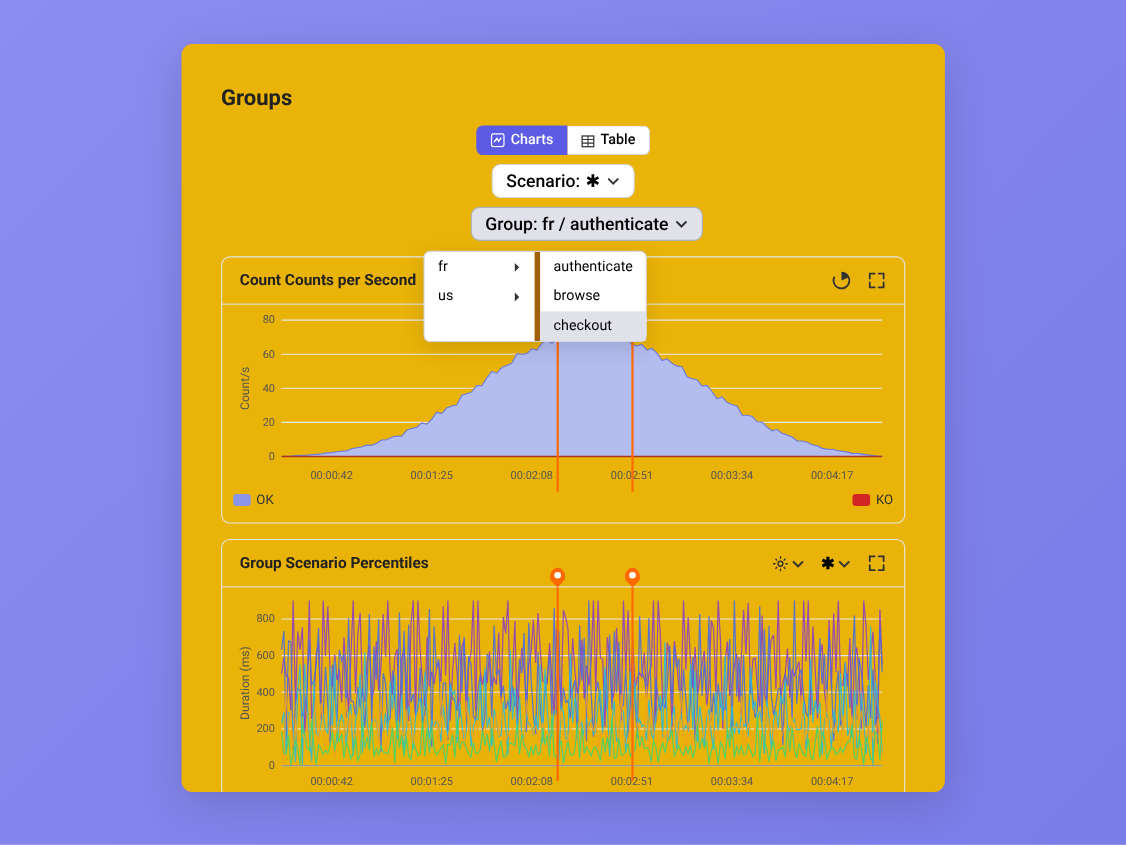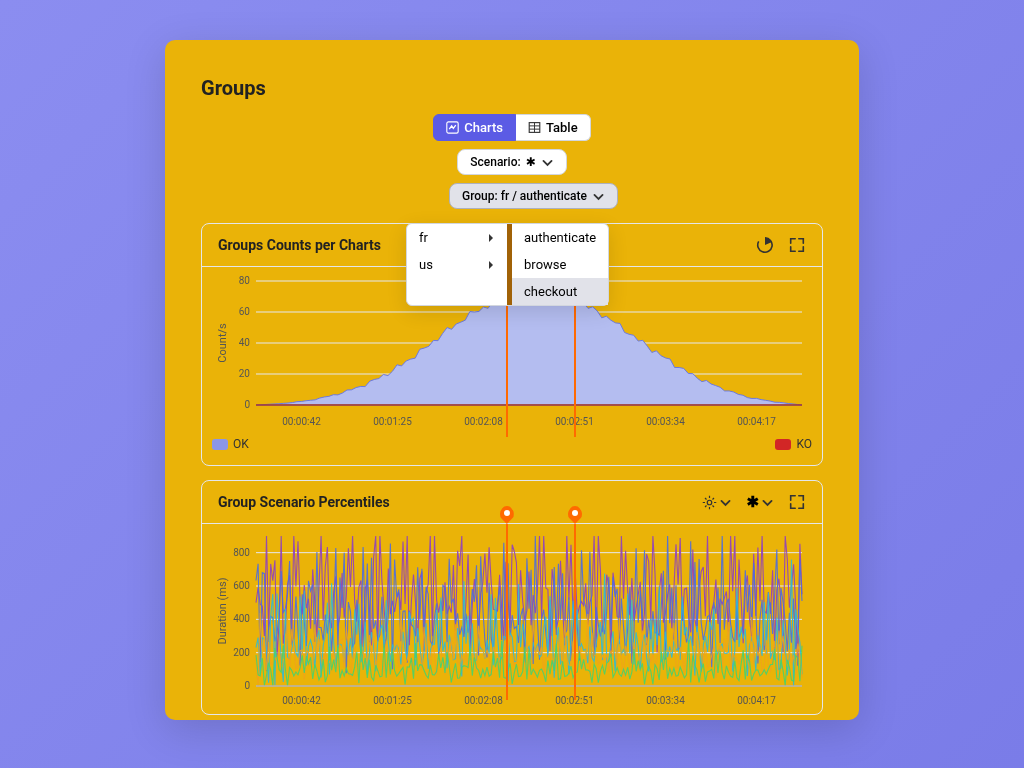--- a/index.html
+++ b/index.html
@@ -3,23 +3,23 @@
 <meta charset="utf-8">
 <style>
 * { margin: 0; padding: 0; box-sizing: border-box; font-family: -apple-system, BlinkMacSystemFont, "Segoe UI", Roboto, sans-serif; }
 body { background: linear-gradient(135deg, #8b8df0 0%, #7a7ce8 100%); width: 1024px; height: 768px; padding: 40px 165px; }
 .panel { background: #eab308; border-radius: 10px; box-shadow: 0 10px 40px rgba(0,0,0,0.15); padding: 36px; height: 680px; overflow: hidden; }
 .panel-title { font-size: 20px; font-weight: 700; color: #222; margin-bottom: 14px; }
 .toolbar { display: flex; gap: 8px; align-items: center; margin-bottom: 14px; position: relative; flex-direction: column; }
 .seg-group { display: inline-flex; border-radius: 6px; }
 .seg-btn { display: inline-flex; align-items: center; gap: 5px; padding: 5px 12px; font-size: 13px; font-weight: 500; border: 1px solid #d2d6de; background: #fff; cursor: pointer; }
 .seg-btn:first-child { border-radius: 6px 0 0 6px; }
-.seg-btn:last-child { border-radius: 0 6px 6px 0; border-left: none; }
+.seg-btn:last-child { border-radius: 0 6px 6px 0; border-left: none; align-items: flex-end; }
 .seg-active { background: #5b5be5; color: #fff; border-color: #5b5be5; }
-.pill { display: inline-flex; align-items: center; gap: 5px; padding: 5px 12px; font-size: 12px; font-weight: 500; border: 1px solid #d2d6de; background: #fff; border-radius: 8px; cursor: pointer; }
+.pill { display: inline-flex; align-items: center; gap: 5px; padding: 5px 12px; font-size: 16px; font-weight: 500; border: 1px solid #d2d6de; background: #fff; border-radius: 8px; cursor: pointer; }
 .pill-sel { background: #e1e2e9; border-color: #adb0bd; margin-left: 43px; }
 .chev { width: 13px; height: 13px; }
 .dropdown-wrap { position: relative; }
 .menu { position: absolute; top: 40px; left: 0; display: flex; background: #fff; border: 1px solid #d2d6de; border-radius: 6px; box-shadow: 0 6px 20px rgba(0,0,0,0.12); z-index: 10; }
 .menu-col { min-width: 100px; }
 .menu-col + .menu-col { border-left: 5px solid #a16207; }
 .menu-item { display: flex; align-items: center; justify-content: space-between; padding: 6px 12px; font-size: 13px; cursor: pointer; }
 .menu-item:hover, .menu-item-hover { background: #e1e2e9; }
 .card { border: 1px solid #e4e6ea; border-radius: 8px; margin-bottom: 14px; }
 .card-head { display: flex; align-items: center; justify-content: space-between; padding: 12px 16px; border-bottom: 1px solid #e4e6ea; }
@@ -95,21 +95,21 @@
             <div class="menu-item">authenticate</div>
             <div class="menu-item">browse</div>
             <div class="menu-item menu-item-hover">checkout</div>
           </div>
       </div>
     </div>
   </div>
 
   <div class="card">
     <div class="card-head">
-      <div class="card-title">Groups Counts per Charts</div>
+      <div class="card-title">Count Counts per Second</div>
       <div class="card-tools">
         <span class="tool-grp">
           <svg width="18" height="18" viewBox="0 0 20 20">
               <path d="M10 2 A8 8 0 1 1 3 6" fill="none" stroke="#333" stroke-width="1.8"></path>
               <path d="M10 10 L10 2 A8 8 0 0 1 17 7 Z" fill="#333"></path>
             </svg>
         </span>
         <span class="tool-grp">
           <svg width="18" height="18" viewBox="0 0 20 20">
               <path d="M3 8 V3 H8 M12 3 H17 V8 M17 12 V17 H12 M8 17 H3 V12" stroke="#333" stroke-width="1.8" fill="none" stroke-linecap="round"></path>

